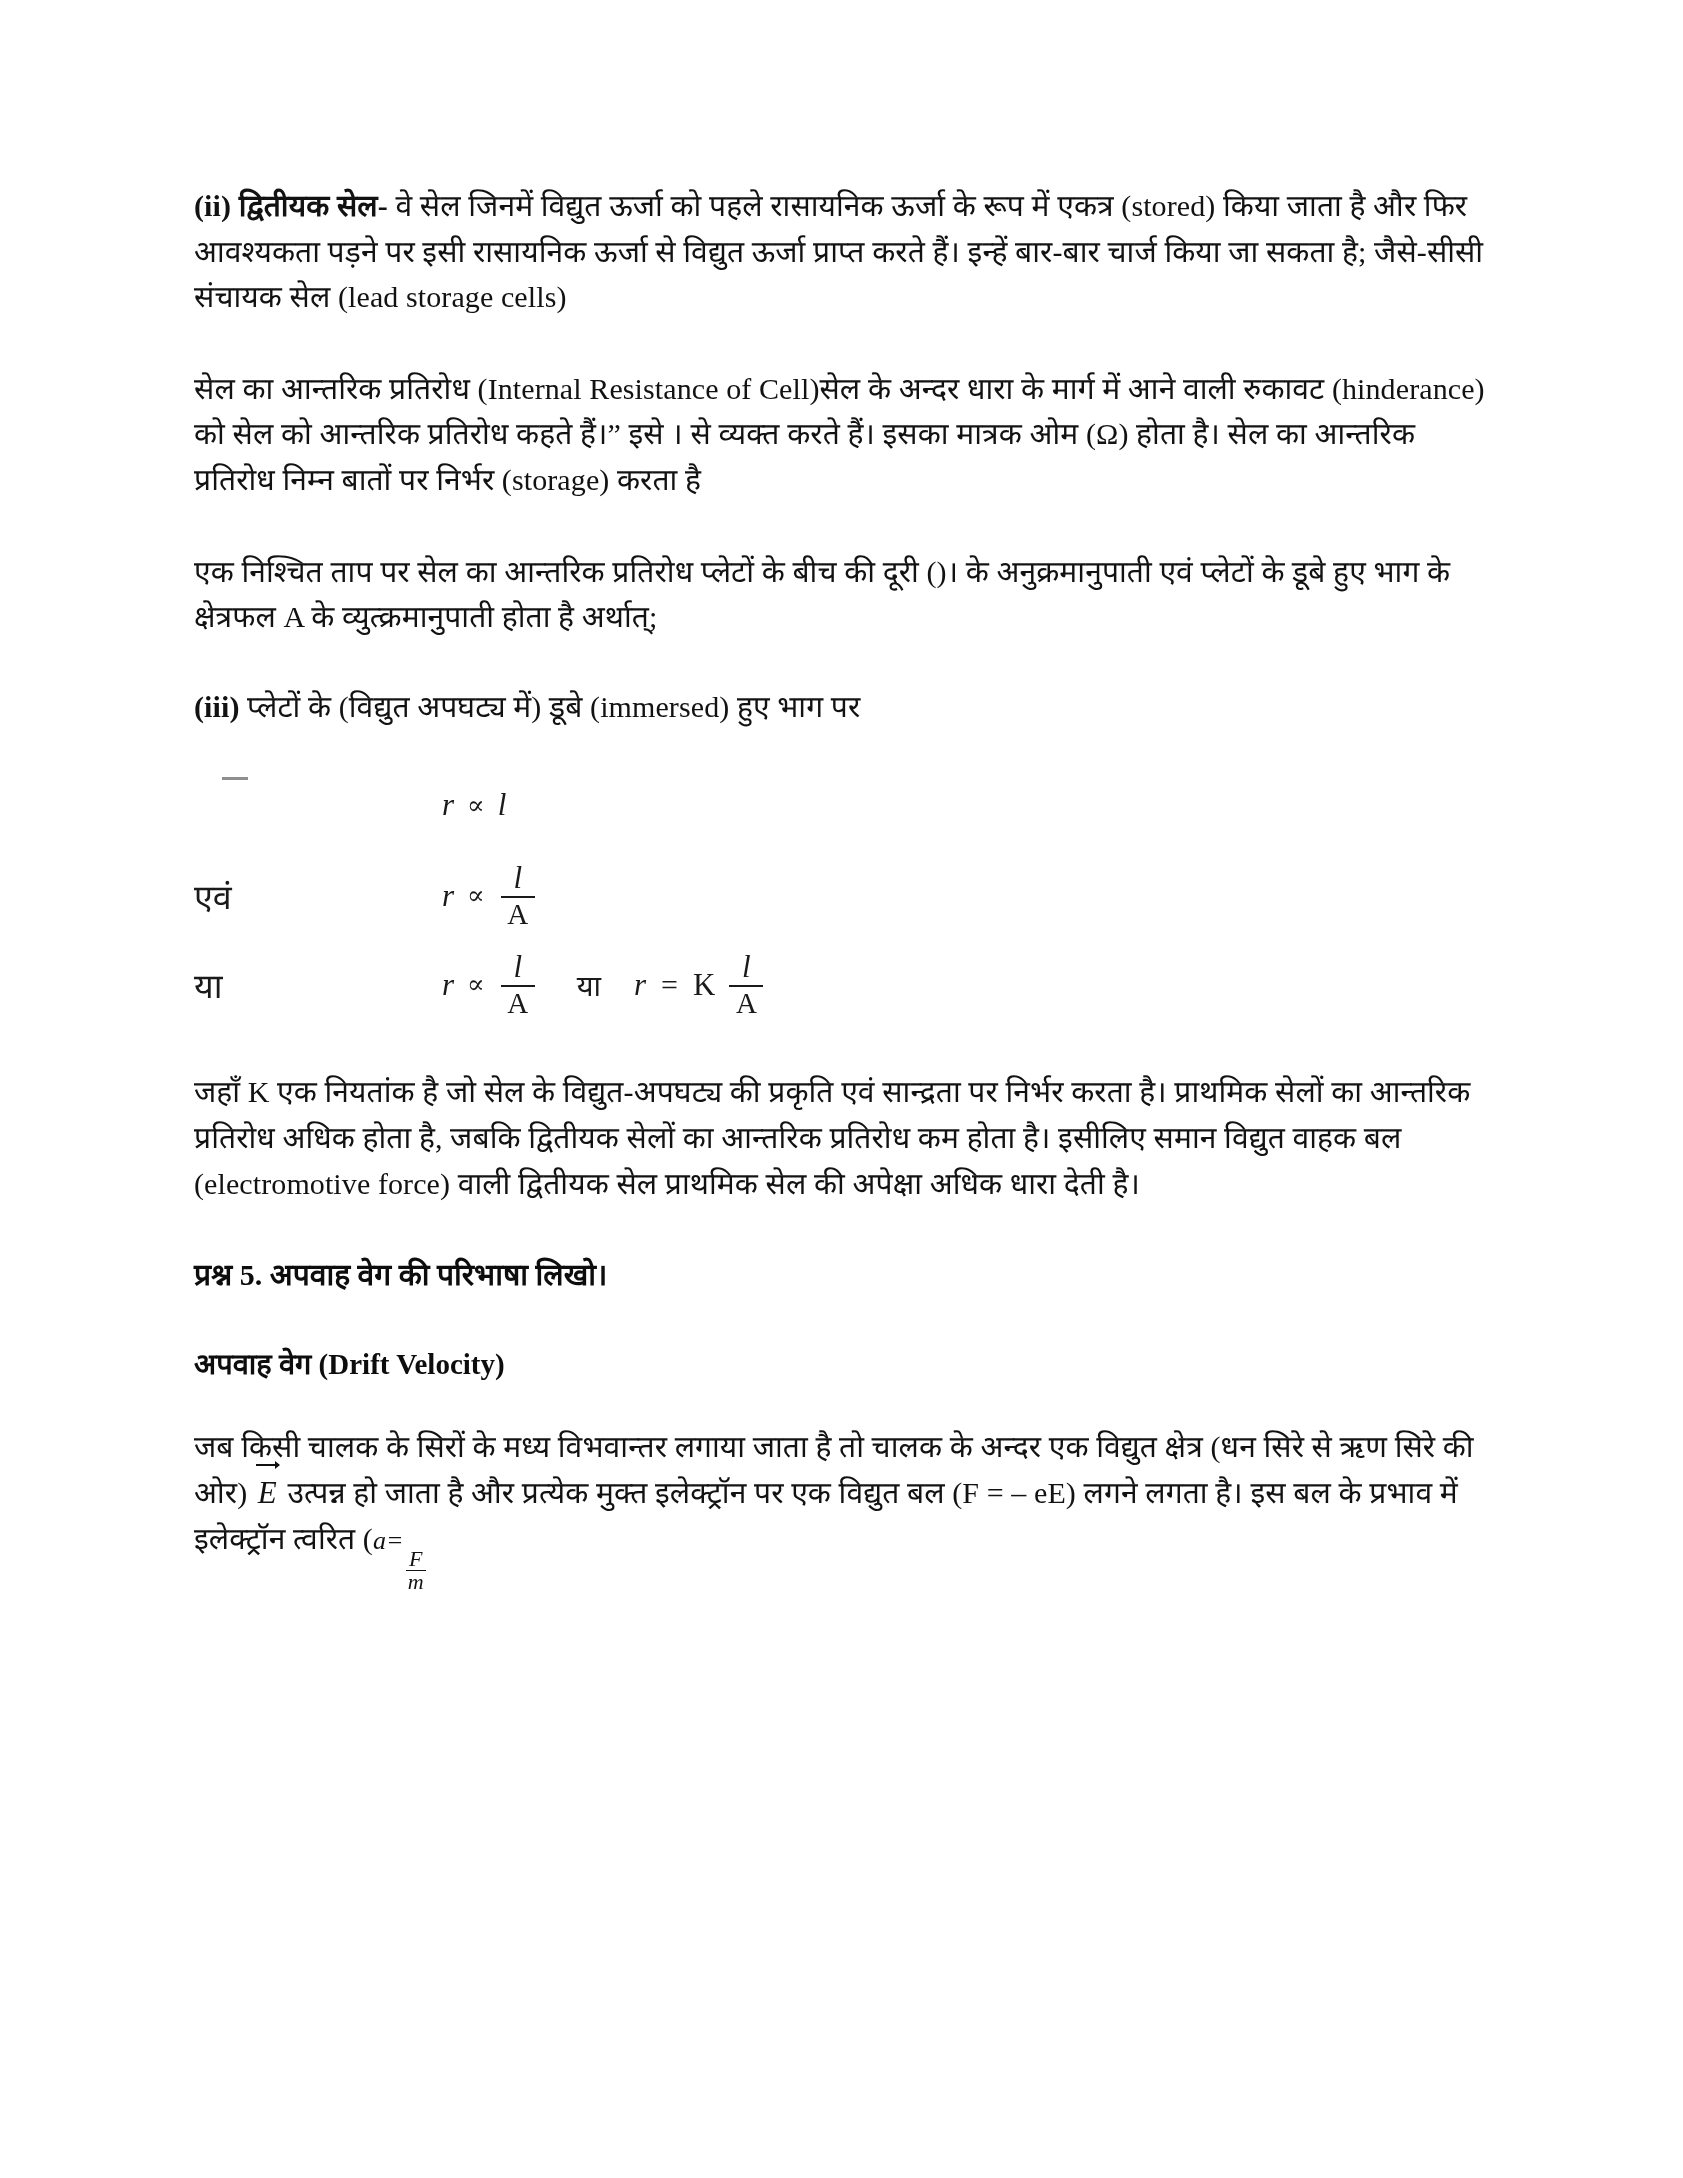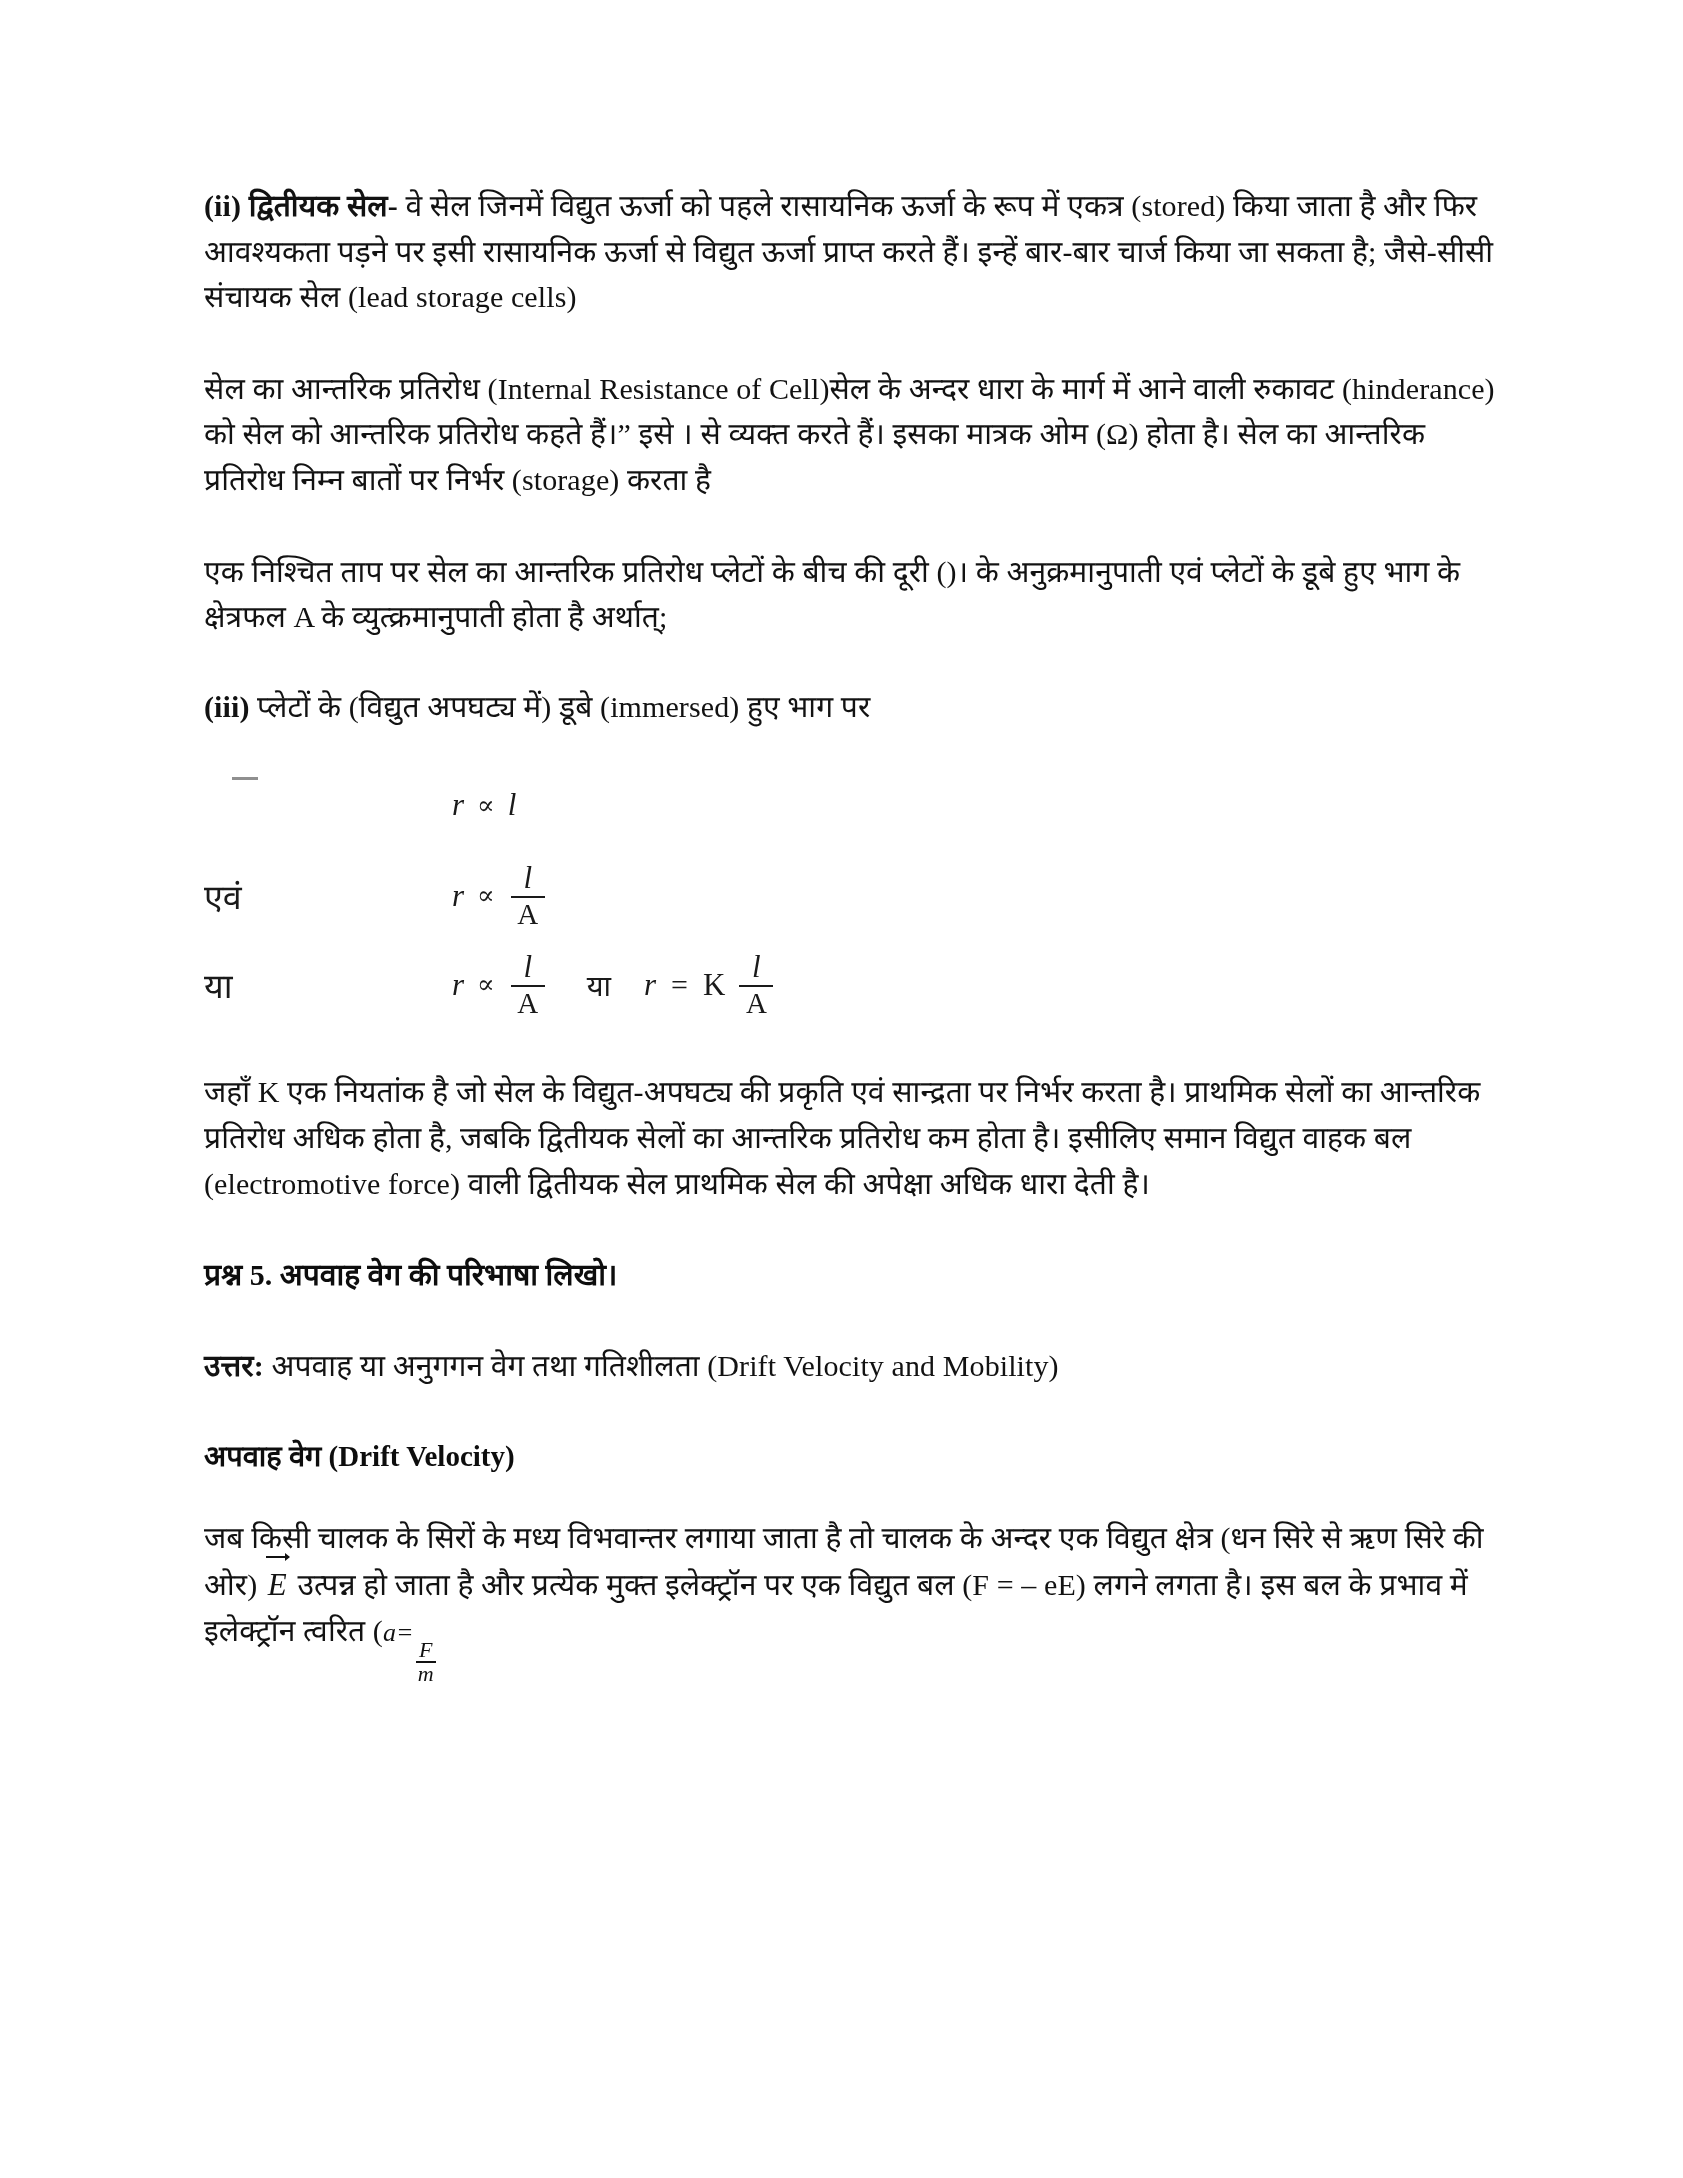--- a/index.html
+++ b/index.html
@@ -11,21 +11,21 @@
   body {
     width: 1683px;
     height: 2178px;
     font-family: "Liberation Serif", "DejaVu Serif", serif;
     color: #111111;
     position: relative;
     overflow: hidden;
   }
   .page {
     position: absolute;
-    left: 16px; top: 0;
+    left: 6px; top: 0;
     width: 1526px;
     height: 2178px;
     background: #ffffff;
   }
   .content {
     position: absolute;
     left: 188px;
     top: 183px;
     width: 1307px;
   }
@@ -240,21 +240,20 @@
             <span class="den">A</span>
           </span>
         </span>
       </div>
     </div>
 
     <p class="para">जहाँ K एक नियतांक है जो सेल के विद्युत-अपघट्य की प्रकृति एवं सान्द्रता पर निर्भर करता है। प्राथमिक सेलों का आन्तरिक प्रतिरोध अधिक होता है, जबकि द्वितीयक सेलों का आन्तरिक प्रतिरोध कम होता है। इसीलिए समान विद्युत वाहक बल (electromotive force) वाली द्वितीयक सेल प्राथमिक सेल की अपेक्षा अधिक धारा देती है।</p>
 
     <h3 class="qheading">प्रश्न 5. अपवाह वेग की परिभाषा लिखो।</h3>
 
-    <p class="para"><span class="b">उत्तर:</span><span> अपवाह या अनुगगन वेग तथा गतिशीलता (Drift Velocity and Mobility)</span></p>
 
     <h4 class="subheading">अपवाह वेग (Drift Velocity)</h4>
 
     <p class="para"><span>जब किसी चालक के सिरों के मध्य विभवान्तर लगाया जाता है तो चालक के अन्दर एक विद्युत क्षेत्र (धन सिरे से ऋण सिरे की ओर) </span><span class="vecE">E</span><span> उत्पन्न हो जाता है और प्रत्येक मुक्त इलेक्ट्रॉन पर एक विद्युत बल (F = – eE) लगने लगता है। इस बल के प्रभाव में इलेक्ट्रॉन त्वरित (</span><span class="tiny-eq">a</span><span class="tiny-eq">=</span><span class="inl-frac">
           <span class="n">F</span>
           <span class="b2"></span>
           <span class="d">m</span>
         </span></p>
 
   </div>

